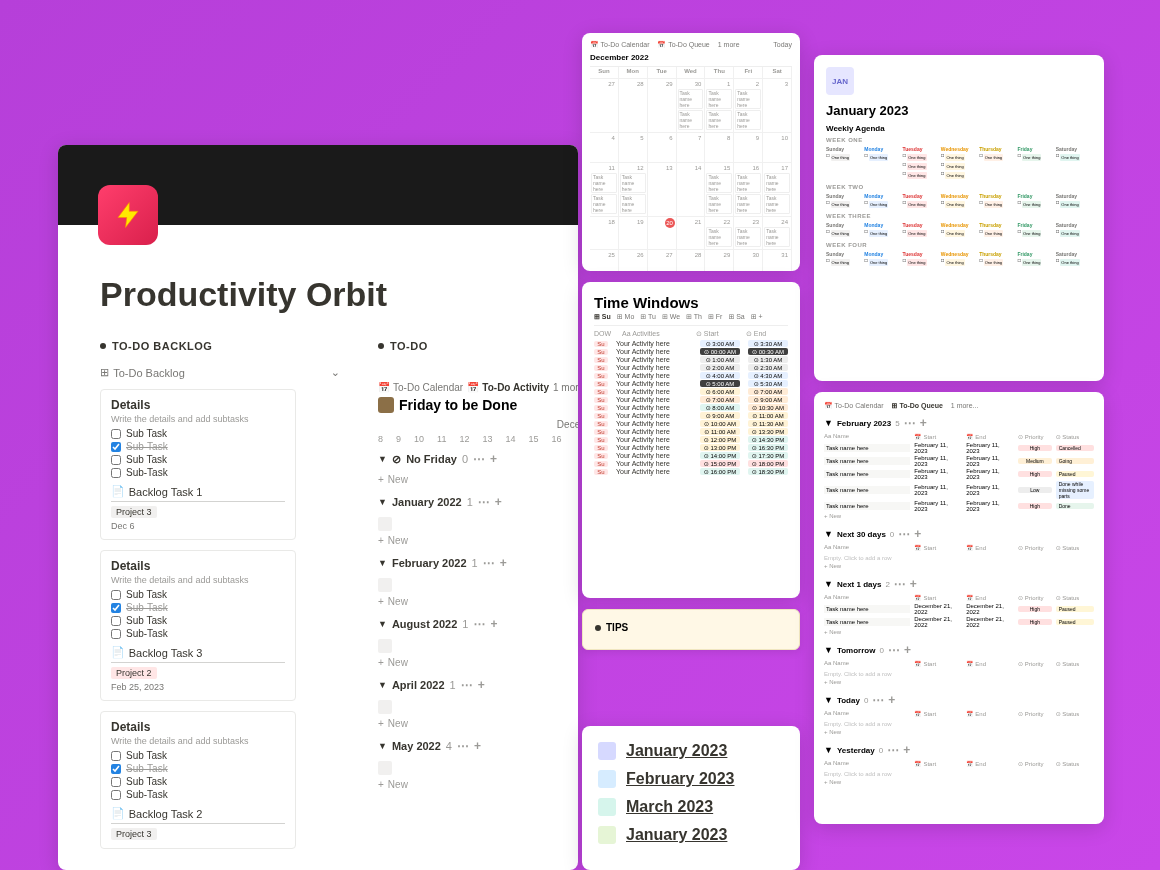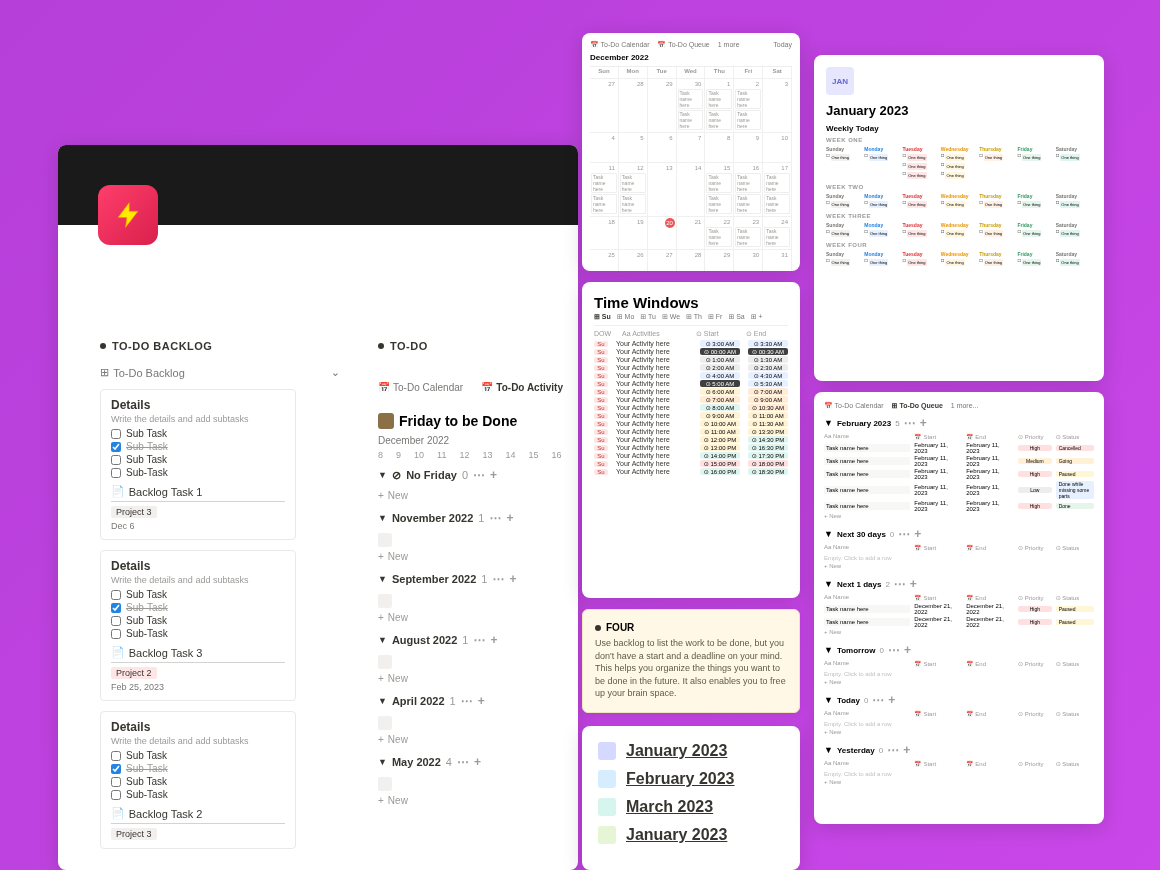--- a/index.html
+++ b/index.html
@@ -66,22 +66,22 @@
 .details-card .sub{color:#9b9a97;font-size:9px;margin-bottom:4px;}
 .check-row{display:flex;align-items:center;gap:5px;font-size:10px;margin:2px 0;}
 .check-row input{width:10px;height:10px;}
 .check-row.checked{color:#9b9a97;text-decoration:line-through;}
 .check-row.checked input{accent-color:#2383e2;}
 .task-link{font-size:11px;font-weight:500;border-bottom:1px solid #d3d3d1;padding:3px 0;margin-top:4px;display:flex;align-items:center;gap:4px;}
 .project-tag{display:inline-block;background:#f1f0ef;padding:1px 5px;border-radius:2px;font-size:9px;margin-top:4px;}
 .project-tag.red{background:#ffe6e6;}
 .date-txt{font-size:9px;color:#787774;margin-top:3px;}
 
-.todo-section{position:absolute;left:320px;top:195px;width:250px;}
-.todo-tabs{display:flex;gap:18px;font-size:10px;color:#787774;margin-bottom:20px;flex-wrap:wrap;}
+.todo-section{position:absolute;left:320px;top:195px;width:250px;text-align:right;}
+.todo-tabs{display:flex;gap:4px;font-size:10px;color:#787774;margin-bottom:4px;flex-wrap:wrap;}
 .todo-tabs .active{color:#37352f;font-weight:600;}
 .works-heading{font-size:14px;font-weight:700;display:flex;align-items:center;gap:5px;margin-bottom:6px;}
 .works-icon{width:16px;height:16px;background:#8b6f47;border-radius:3px;display:inline-block;}
 .month-section{margin-bottom:10px;}
 .month-header{display:flex;align-items:center;gap:5px;font-size:11px;font-weight:600;color:#37352f;margin:8px 0;}
 .count{color:#9b9a97;font-weight:400;}
 .triangle{font-size:9px;}
 .dots{color:#9b9a97;font-size:12px;}
 .plus{color:#9b9a97;font-size:12px;}
 .new-btn{font-size:10px;color:#9b9a97;display:flex;align-items:center;gap:4px;margin:4px 0;}
@@ -159,20 +159,21 @@
 <body>
 
 <div class="card main-card">
   <div class="main-cover">
     <div class="main-icon">
       <svg width="30" height="30" viewBox="0 0 24 24">
           <path d="M13 2 L4 14 L11 14 L10 22 L20 9 L13 9 Z" fill="#ffea00" stroke="#ff8800" stroke-width="0.5"></path>
         </svg>
     </div>
   </div>
+  <h1 class="main-title">Productivity Orbit</h1>
 
   <div class="backlog-section">
     <div class="section-heading">
       <span class="dot"></span>
       <span>TO-DO BACKLOG</span>
     </div>
     <div class="view-tab">
       <span>⊞</span>
       <span>To-Do Backlog</span>
       <span style="margin-left:auto;">⌄</span>
@@ -254,34 +255,34 @@
             <span>No Friday</span>
             <span class="count">0</span>
             <span class="dots">⋯</span>
             <span class="plus">+</span>
           </div>
           <div class="new-btn"><span>+</span>New</div>
         </div>
         <div class="month-section">
           <div class="month-header">
             <span class="triangle">▼</span>
-            <span>November 2022</span>
+            <span>January 2022</span>
             <span class="count">1</span>
             <span class="dots">⋯</span>
             <span class="plus">+</span>
           </div>
           <div class="new-btn">
             <span class="tiny-square"></span>
           </div>
           <div class="new-btn"><span>+</span>New</div>
         </div>
         <div class="month-section">
           <div class="month-header">
             <span class="triangle">▼</span>
-            <span>September 2022</span>
+            <span>February 2022</span>
             <span class="count">1</span>
             <span class="dots">⋯</span>
             <span class="plus">+</span>
           </div>
           <div class="new-btn">
             <span class="tiny-square"></span>
           </div>
           <div class="new-btn"><span>+</span>New</div>
         </div>
         <div class="month-section">
@@ -604,23 +605,22 @@
         <span class="activity">Your Activity here</span>
         <span class="time-pill tp-teal">⊙ 16:00 PM</span>
         <span class="time-pill tp-teal">⊙ 18:30 PM</span>
       </div>
     </div>
 </div>
 
 <div class="tips-card" style="position:absolute;">
   <div class="tips-title">
     <span class="dot"></span>
-    <span>FOUR</span>
+    <span>TIPS</span>
   </div>
-  <div class="tips-body">Use backlog to list the work to be done, but you don't have a start and a deadline on your mind. This helps you organize the things you want to be done in the future. It also enables you to free up your brain space.</div>
 </div>
 
 <div class="card months-card">
   <div id="months-list">
       <div class="month-link">
         <span class="mi mi-jan"></span>
         <span>January 2023</span>
       </div>
       <div class="month-link">
         <span class="mi mi-feb"></span>
@@ -633,21 +633,21 @@
       <div class="month-link">
         <span class="mi mi-apr"></span>
         <span>January 2023</span>
       </div>
     </div>
 </div>
 
 <div class="card jan-card">
   <div class="jan-icon">JAN</div>
   <div class="jan-title">January 2023</div>
-  <div class="agenda-label">Weekly Today</div>
+  <div class="agenda-label">Weekly Agenda</div>
   <div id="jan-weeks">
       <div class="week-label">WEEK ONE</div>
       <div class="week-grid">
         <div class="day-col sun">
           <div class="dh">Sunday</div>
           <div class="chk">☐ <span class="agenda-item ai-gray">One thing</span></div>
         </div>
         <div class="day-col mon">
           <div class="dh">Monday</div>
           <div class="chk">☐ <span class="agenda-item ai-blue">One thing</span></div>

